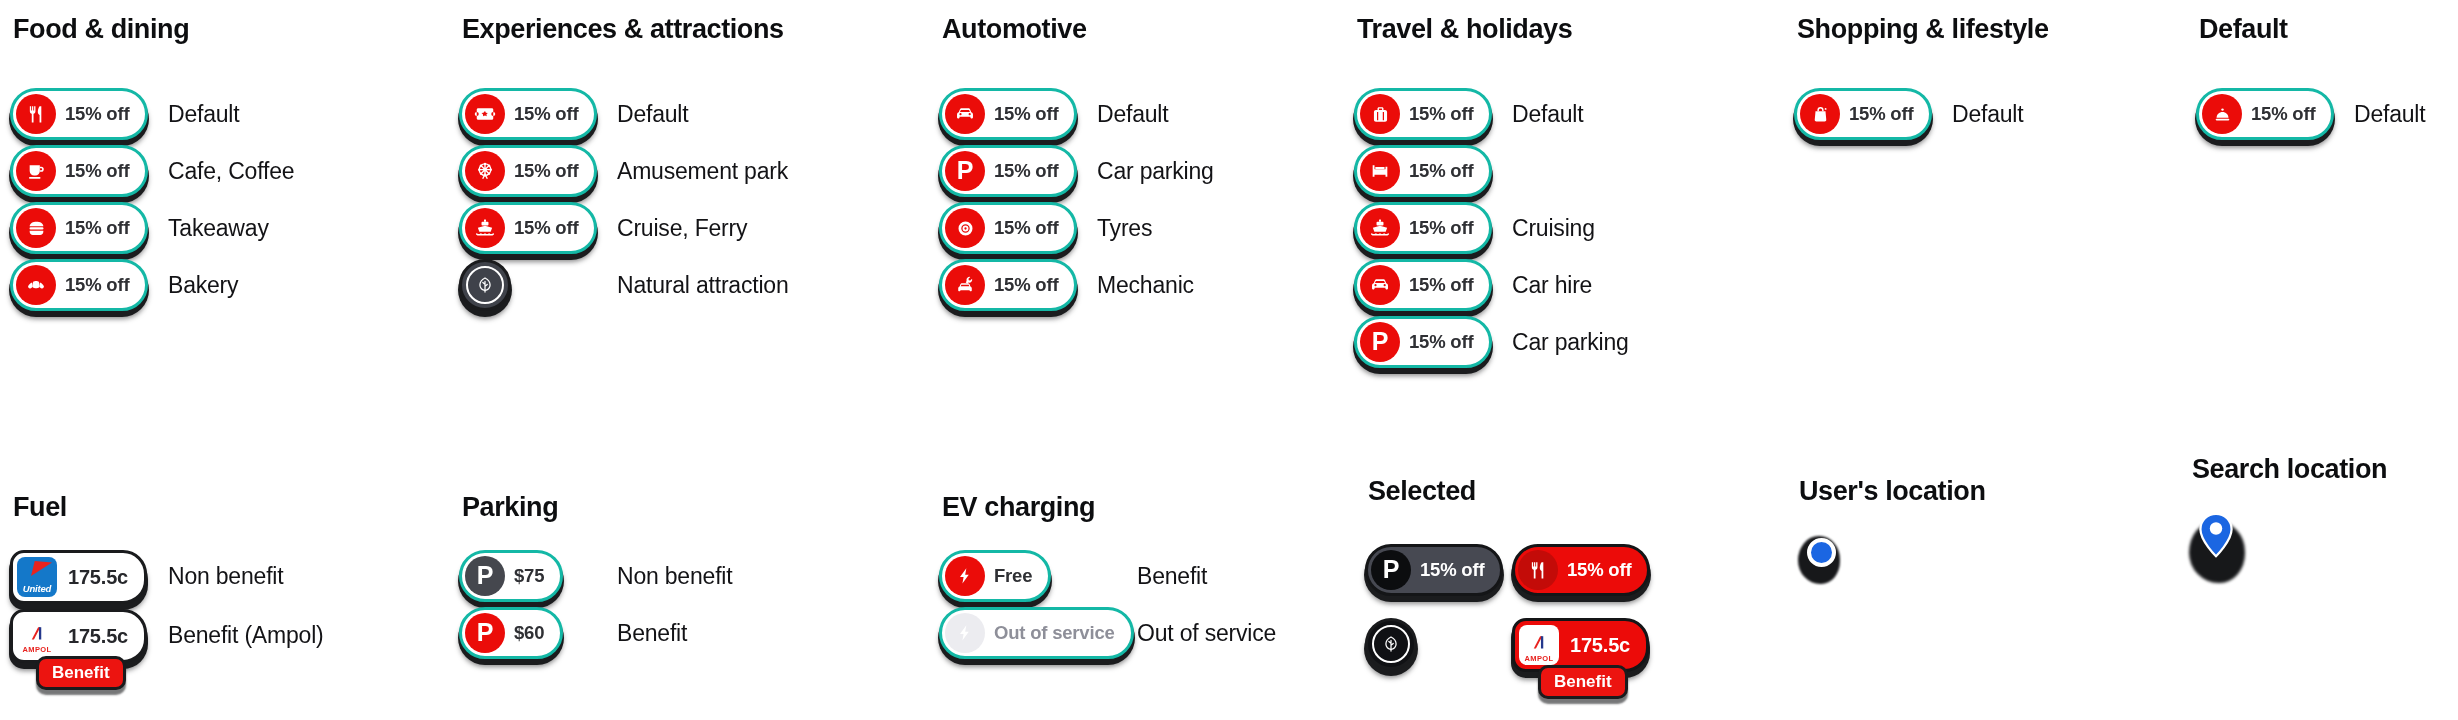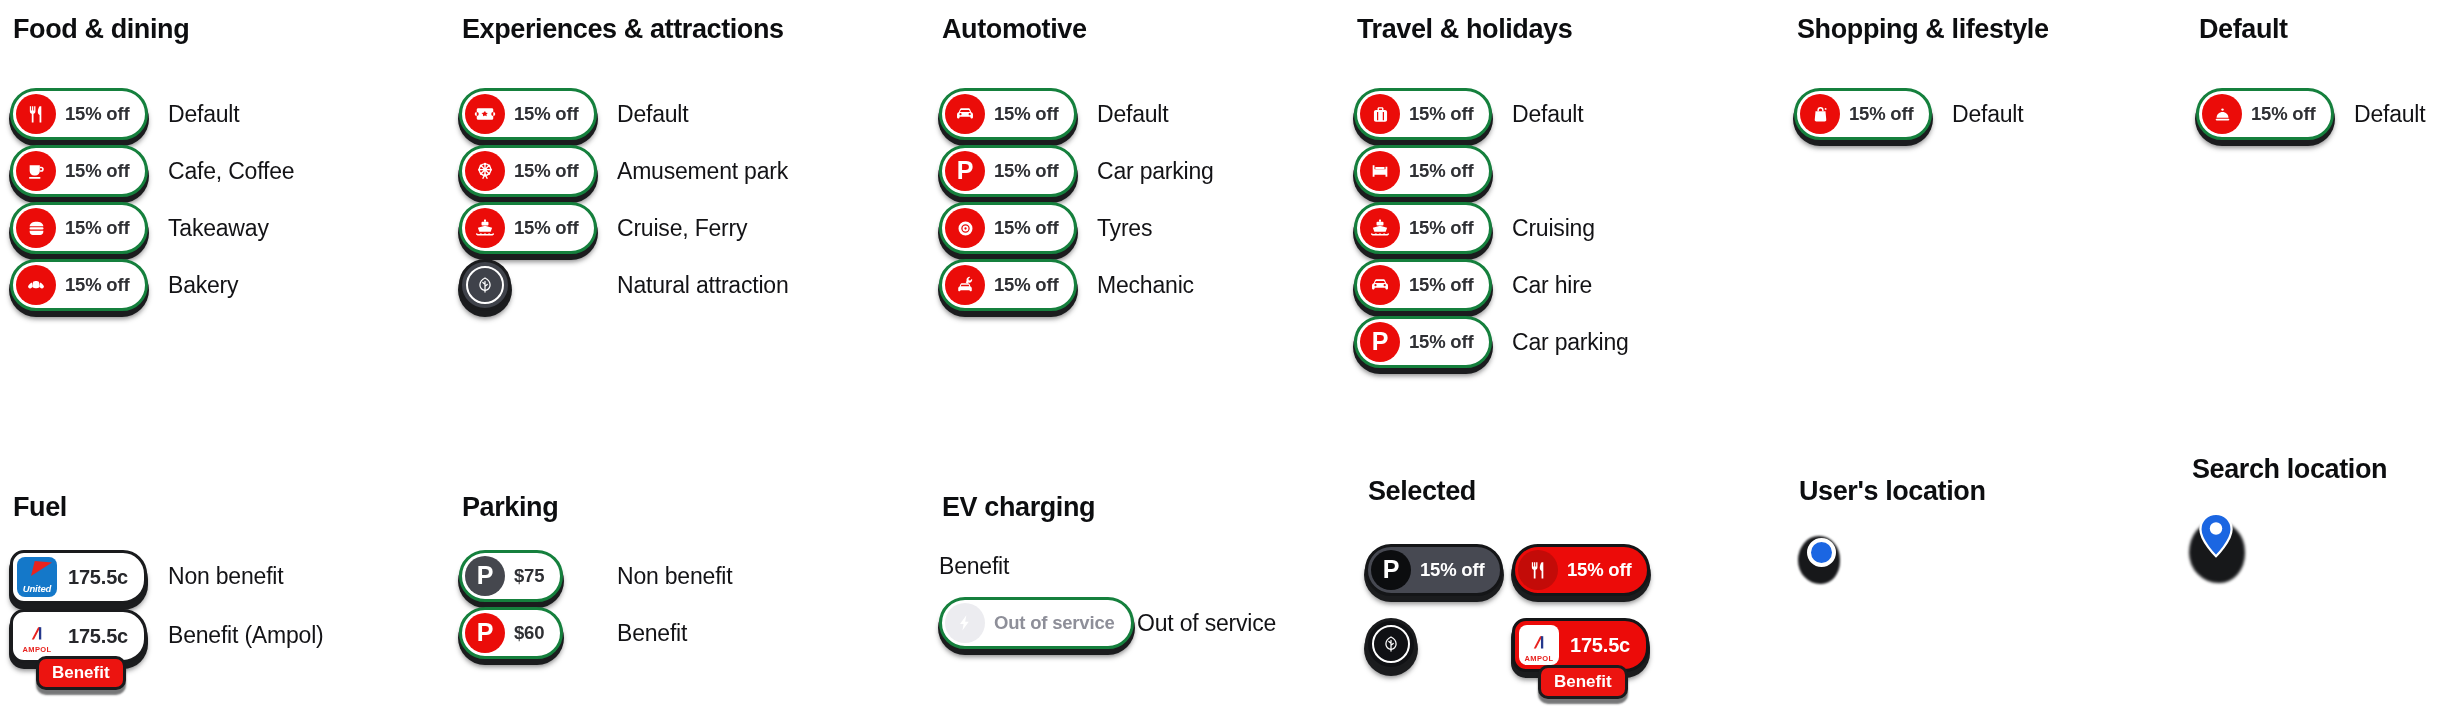--- a/index.html
+++ b/index.html
@@ -16,21 +16,21 @@
   .items > .item{display:flex;align-items:flex-start;margin-bottom:5px}
   .pin-col{flex:none;display:flex}
   .item-label{
     font-size:23px;font-weight:500;color:#131316;height:52px;display:flex;
     align-items:center;letter-spacing:-.2px;white-space:nowrap;
   }
   
   .pin{
     display:inline-flex;align-items:center;gap:9px;height:46px;
     padding:0 16px 0 3px;background:#fff;
-    border:3px solid #15803d;border-radius:999px;
+    border:3px solid #14b8a6;border-radius:999px;
     box-shadow:0 5px 0 1px #1b1c1e,0 8px 5px rgba(27,28,30,.5);
   }
   .pin-circle{width:40px;height:40px;border-radius:50%;display:flex;align-items:center;justify-content:center;flex:none}
   .c-red{background:#eb0c09}
   .c-dark{background:#45474e}
   .c-black{background:#0c0d0f}
   .c-darkred{background:#c30b08}
   .c-muted{background:#ececf0}
   .pin-text{font-size:18.5px;font-weight:700;color:#2f3034;letter-spacing:-.2px;white-space:nowrap}
   .pin--muted .pin-text{color:#8e8f99}
@@ -472,23 +472,33 @@
                 <span class="pletter">P</span>
               </span>
               <span class="pin-text">$60</span>
             </span>
           </span>
           <span class="item-label">Benefit</span>
         </div>
       </div>
     </section>
     <section class="legend-section" style="left: 939px; top: 490px;">
-      <h2 class="sec-title" style="margin-bottom:16px">EV charging</h2>
-      <div class="items">
-        <div class="item">
+      <h2 class="sec-title" style="margin-bottom:26px">EV charging</h2>
+      <div class="items">
+        <div class="item">
+          <span class="pin-col" style="width:198px">
+            <span class="pin ">
+              <span class="pin-circle c-red">
+                <svg viewBox="0 0 24 24" width="20" height="20">
+                  <path fill="#fff" d="M13.6 2.8L6 13.2h4.3L8.9 21l7.6-10.4h-4.3z"></path>
+                </svg>
+              </span>
+              <span class="pin-text">Free</span>
+            </span>
+          </span>
           <span class="item-label">Benefit</span>
         </div>
         <div class="item">
           <span class="pin-col" style="width:198px">
             <span class="pin pin--muted">
               <span class="pin-circle c-muted">
                 <svg viewBox="0 0 24 24" width="20" height="20">
                   <path fill="#fff" d="M13.6 2.8L6 13.2h4.3L8.9 21l7.6-10.4h-4.3z"></path>
                 </svg>
               </span>

